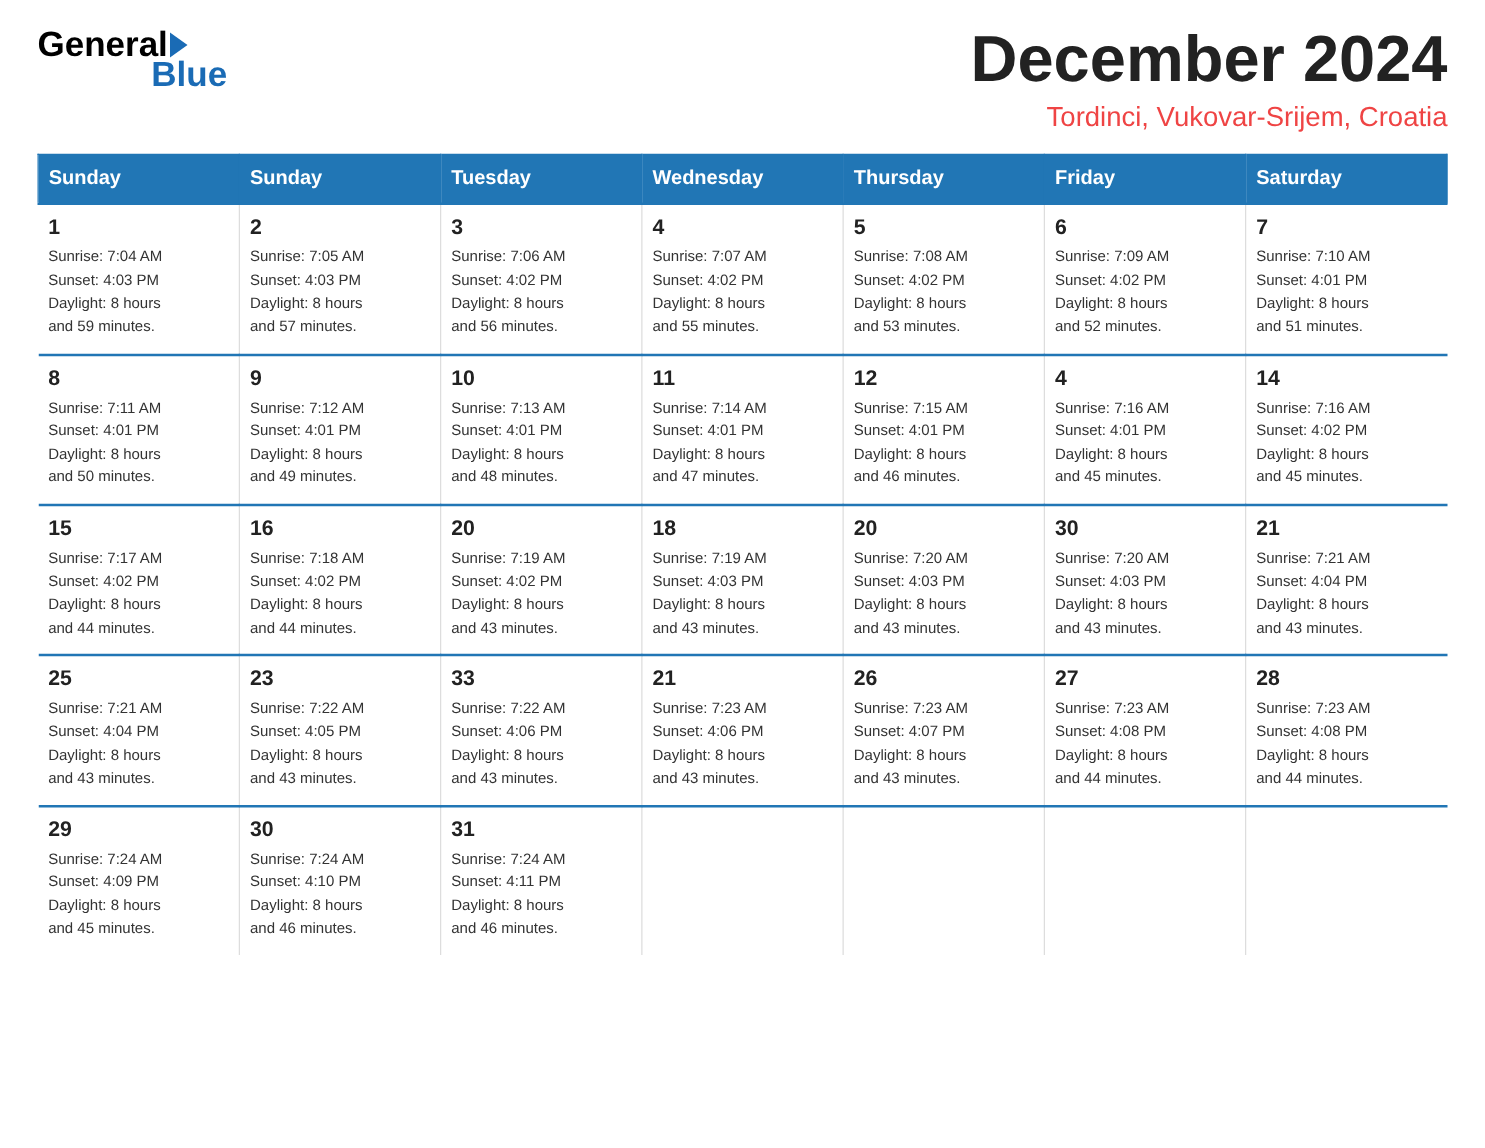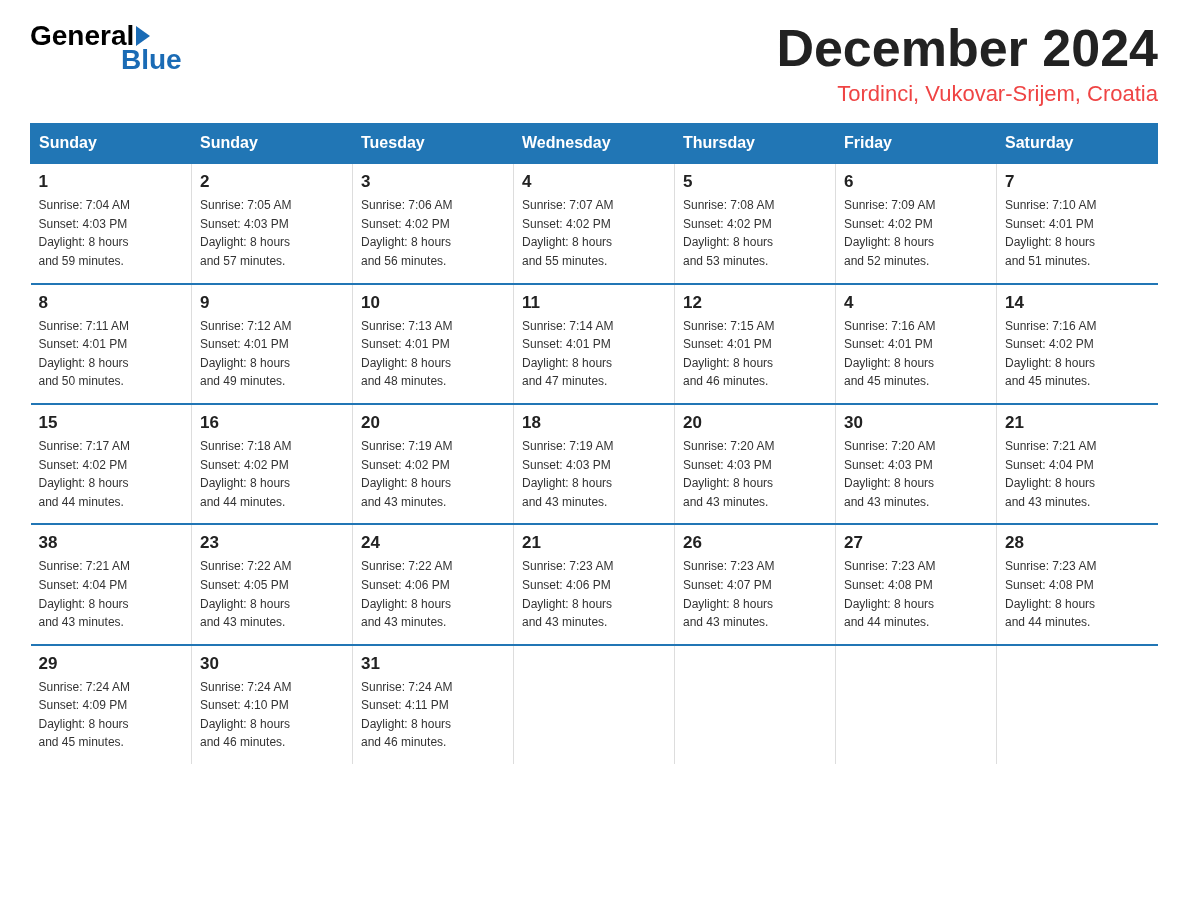--- a/index.html
+++ b/index.html
@@ -225,29 +225,29 @@
           <span class="day-num">30</span>
           <div class="day-info">Sunrise: 7:20 AM<br>Sunset: 4:03 PM<br>Daylight: 8 hours<br>and 43 minutes.</div>
         </td>
         <td>
           <span class="day-num">21</span>
           <div class="day-info">Sunrise: 7:21 AM<br>Sunset: 4:04 PM<br>Daylight: 8 hours<br>and 43 minutes.</div>
         </td>
       </tr>
       <tr>
         <td>
-          <span class="day-num">38</span>
+          <span class="day-num">25</span>
           <div class="day-info">Sunrise: 7:21 AM<br>Sunset: 4:04 PM<br>Daylight: 8 hours<br>and 43 minutes.</div>
         </td>
         <td>
           <span class="day-num">23</span>
           <div class="day-info">Sunrise: 7:22 AM<br>Sunset: 4:05 PM<br>Daylight: 8 hours<br>and 43 minutes.</div>
         </td>
         <td>
-          <span class="day-num">24</span>
+          <span class="day-num">33</span>
           <div class="day-info">Sunrise: 7:22 AM<br>Sunset: 4:06 PM<br>Daylight: 8 hours<br>and 43 minutes.</div>
         </td>
         <td>
           <span class="day-num">21</span>
           <div class="day-info">Sunrise: 7:23 AM<br>Sunset: 4:06 PM<br>Daylight: 8 hours<br>and 43 minutes.</div>
         </td>
         <td>
           <span class="day-num">26</span>
           <div class="day-info">Sunrise: 7:23 AM<br>Sunset: 4:07 PM<br>Daylight: 8 hours<br>and 43 minutes.</div>
         </td>

